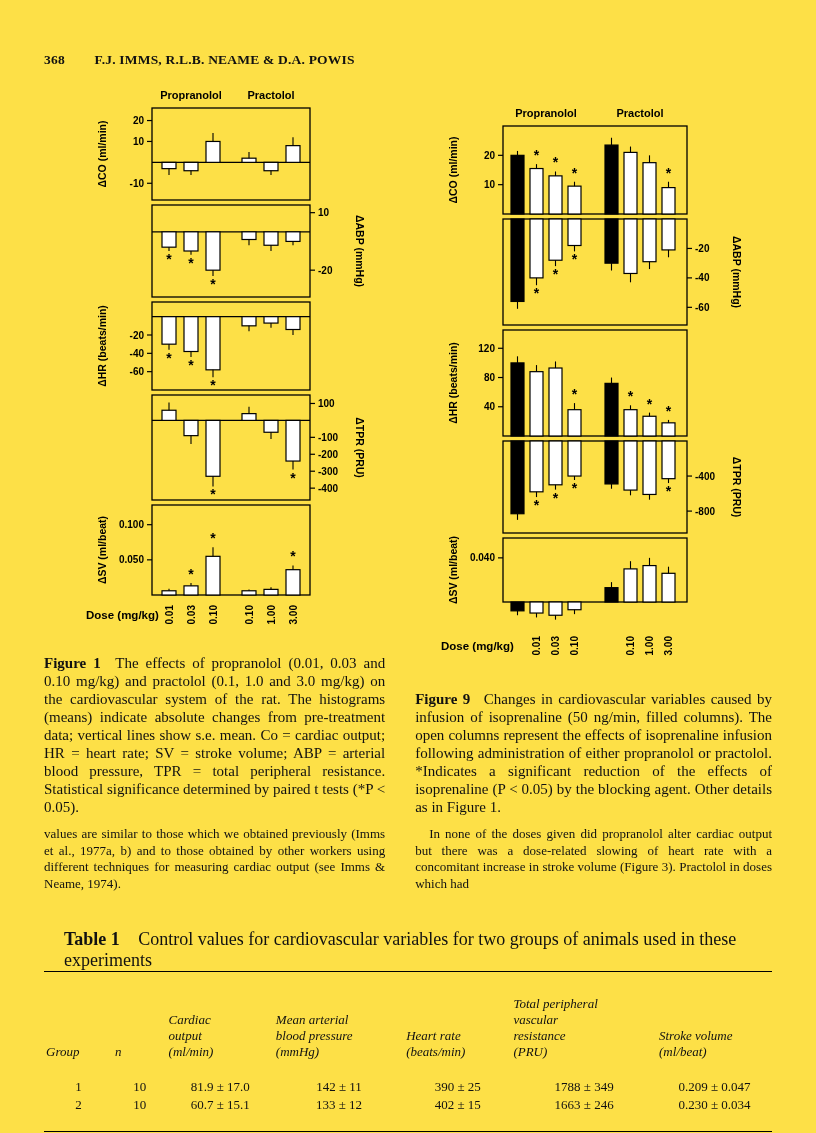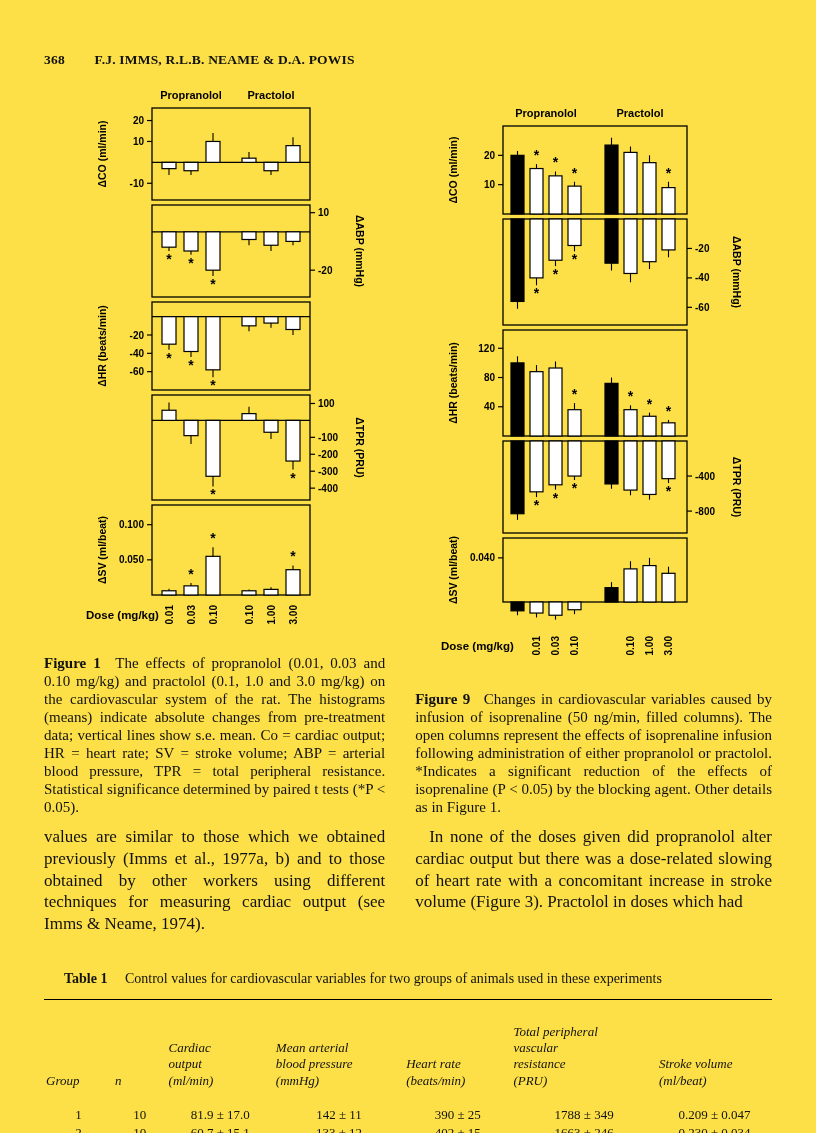--- a/index.html
+++ b/index.html
@@ -8,24 +8,24 @@
   .running-head{margin:52px 44px 0 44px;font-weight:bold;font-size:13.5px;letter-spacing:.2px;}
   .running-head .page-num{margin-right:26px;}
   .cols{display:flex;margin:0 44px;gap:30px;}
   .col-left{width:348px;}
   .col-right{width:364px;}
   .fig-wrap1{margin:14px 0 0 40px;}
   .fig-wrap2{margin:28px 0 0 26px;}
   svg text{font-family:"Liberation Sans","DejaVu Sans",sans-serif;}
   .caption{font-size:15px;line-height:1.2;text-align:justify;margin:6px 0 0 0;}
   .cap-lead{font-weight:bold;margin-right:8px;}
-  .bodytext{font-size:17px;line-height:1.28;text-align:justify;margin:10px 0 0 0;}
+  .bodytext{font-size:13px;line-height:1.28;text-align:justify;margin:10px 0 0 0;}
   .indent{text-indent:14px;}
   .table-section{margin:36px 44px 0 44px;}
-  .table-title{font-size:14px;padding-left:20px;margin-bottom:12px;}
+  .table-title{font-size:18px;padding-left:20px;}
   .table-title b{margin-right:14px;}
   .rule-box{border-top:1.8px solid #000;border-bottom:1.8px solid #000;padding:24px 0 18px 0;}
   table.ctl{width:100%;border-collapse:collapse;table-layout:fixed;font-size:13px;}
   table.ctl th{font-style:italic;font-weight:normal;vertical-align:bottom;text-align:left;
                line-height:1.25;padding:0 2px;}
   table.ctl td{text-align:center;padding:2px 2px 0 2px;}
   table.ctl tbody tr:first-child td{padding-top:18px;}
   .table-note{font-size:13px;padding-left:20px;margin-top:16px;}
 </style>
 </head>

